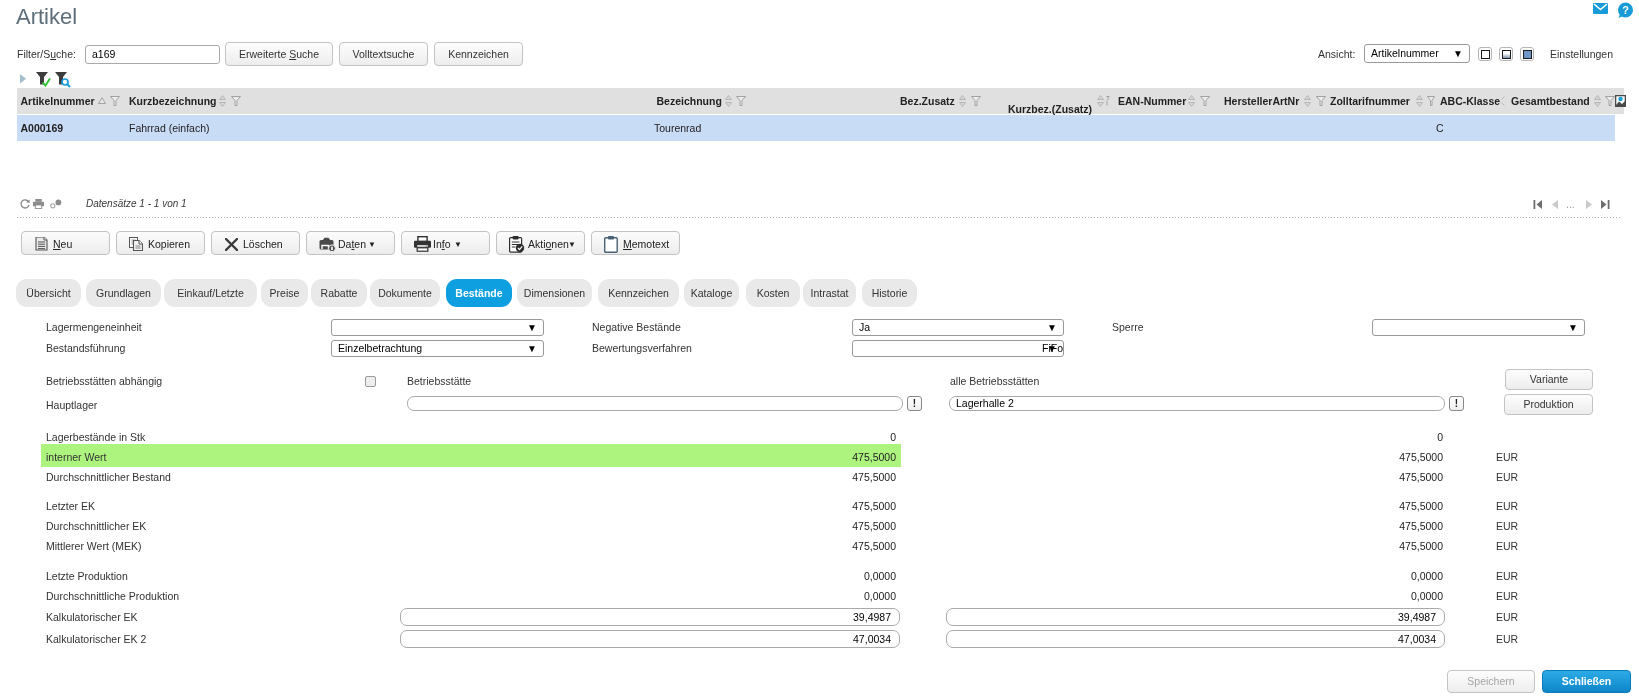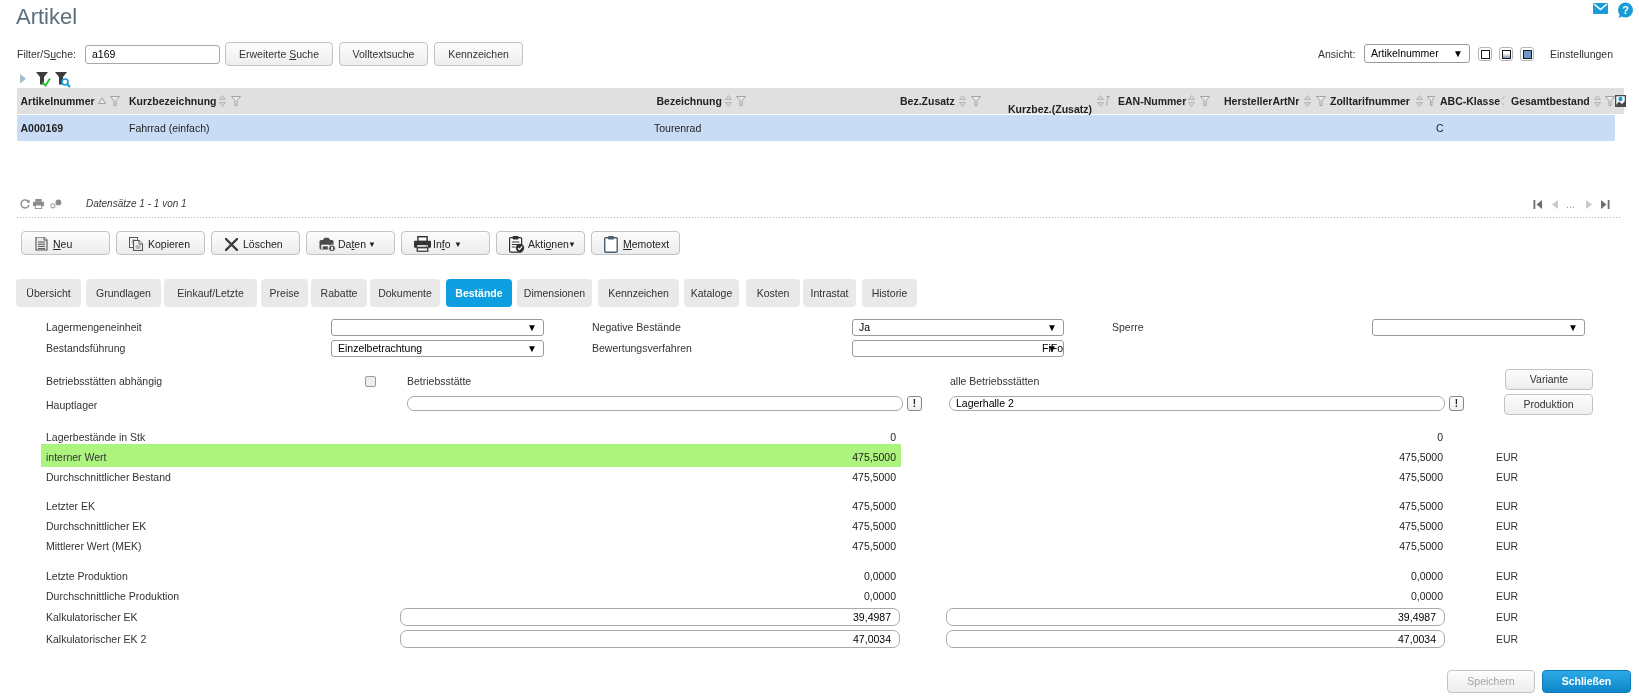--- a/index.html
+++ b/index.html
@@ -4,21 +4,21 @@
 <style>
 * { margin:0; padding:0; box-sizing:border-box; }
 html,body { width:1639px; height:700px; background:#fff; font-family:"Liberation Sans",sans-serif; overflow:hidden; }
 .a { position:absolute; }
 .lbl { position:absolute; font-size:10.5px; line-height:12px; color:#333; white-space:nowrap; }
 .vall { position:absolute; font-size:10.5px; line-height:12px; color:#222; text-align:right; width:250px; white-space:nowrap; }
 .btn { position:absolute; border:1px solid #c3c3c3; border-radius:4px; background:linear-gradient(#fdfdfd,#ededed); font-size:10.5px; color:#333; text-align:center; white-space:nowrap; }
 .sel { position:absolute; height:17px; border:1px solid #999; border-radius:3px; background:#fff; font-size:10.5px; line-height:15px; color:#000; padding-left:6px; white-space:nowrap; }
 .sel .ar { position:absolute; right:6px; top:50%; margin-top:-5px; font-size:10px; line-height:10px; color:#000; }
 .inp { position:absolute; border:1px solid #aaa; border-radius:7px; background:#fff; font-size:10.5px; color:#000; }
-.tab { position:absolute; top:279px; height:28px; background:#e9e9e9; border-radius:4px; font-size:10.5px; color:#333; text-align:center; line-height:28px; white-space:nowrap; }
+.tab { position:absolute; top:279px; height:28px; background:#e9e9e9; border-radius:11px; font-size:10.5px; color:#333; text-align:center; line-height:28px; white-space:nowrap; }
 .tba { position:absolute; top:231px; height:24px; width:89px; border:1px solid #c3c3c3; border-radius:4px; background:linear-gradient(#fcfcfc,#ececec); font-size:10.5px; color:#222; }
 .tba .tx { position:absolute; left:31px; top:6px; white-space:nowrap; }
 .hdr { position:absolute; top:0; font-weight:bold; font-size:10.5px; line-height:26px; color:#222; white-space:nowrap; }
 .exbtn { position:absolute; width:15px; height:15px; border:1px solid #888; border-radius:3px; background:linear-gradient(#fff,#eee); font-size:10px; font-weight:bold; color:#222; text-align:center; line-height:13px; }
 u { text-decoration:underline; }
 </style>
 </head>
 <body>
 
 <div class="a" style="left:16px;top:4px;font-size:22px;color:#5d6e7a;">Artikel</div>

